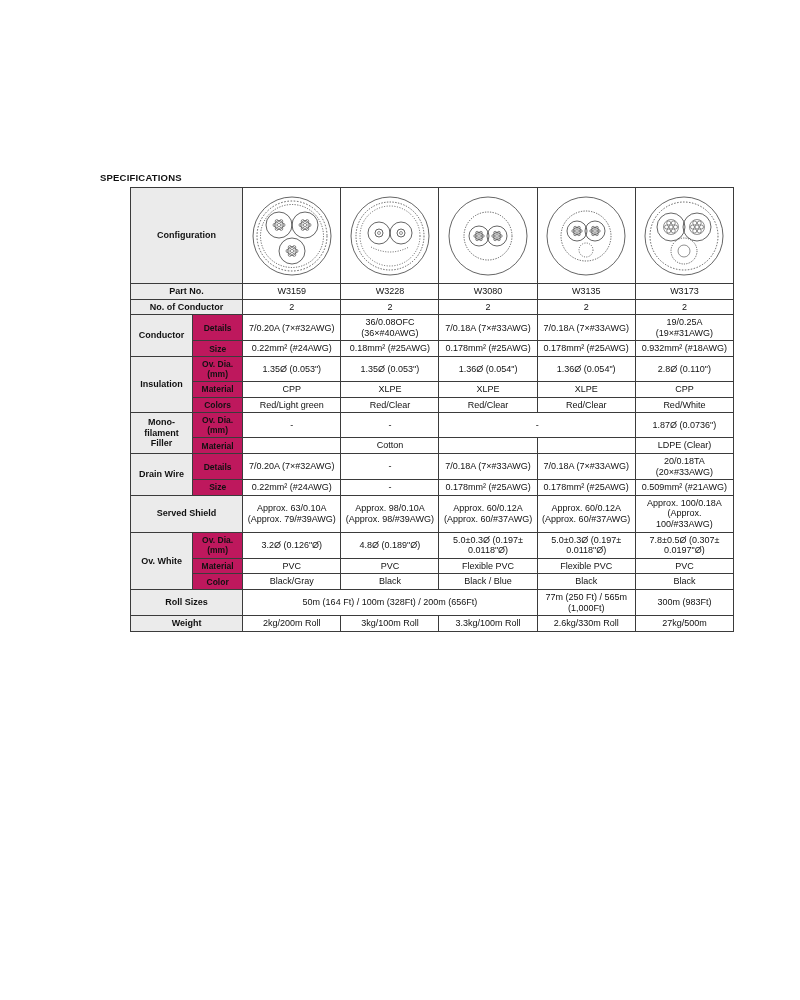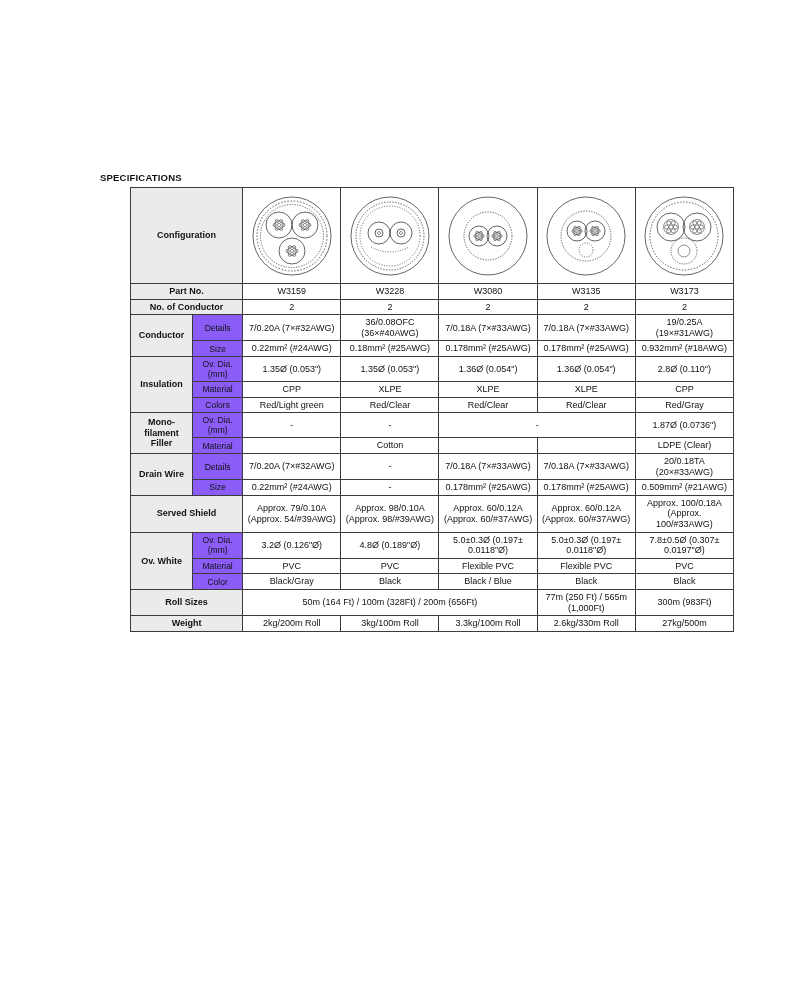--- a/index.html
+++ b/index.html
@@ -44,22 +44,22 @@
     word-wrap: break-word;
   }
   td.rowlabel {
     background: #ebebeb;
     font-weight: bold;
     text-align: left;
     padding-left: 5px;
     font-size: 9px;
   }
   td.sublabel {
-    background: #8b5cf6;
-    font-weight: normal;
+    background: #be185d;
+    font-weight: bold;
     text-align: center;
     font-size: 8.5px;
     padding: 2px 2px;
   }
   td.cfg {
     height: 96px;
     padding: 0;
   }
   td.val { background:#ffffff; }
   .cellwrap { display:flex; align-items:center; justify-content:center; height:100%; }
@@ -305,21 +305,21 @@
         <td class="val">XLPE</td>
         <td class="val">CPP</td>
       </tr>
 
       <tr>
         <td class="sublabel">Colors</td>
         <td class="val">Red/Light green</td>
         <td class="val">Red/Clear</td>
         <td class="val">Red/Clear</td>
         <td class="val">Red/Clear</td>
-        <td class="val">Red/Gray</td>
+        <td class="val">Red/White</td>
       </tr>
 
       <tr>
         <td class="rowlabel" rowspan="2">Mono-filament Filler</td>
         <td class="sublabel">Ov. Dia. (mm)</td>
         <td class="val">-</td>
         <td class="val">-</td>
         <td class="val" colspan="2">-</td>
         <td class="val">1.87Ø (0.0736")</td>
       </tr>
@@ -347,21 +347,21 @@
         <td class="sublabel">Size</td>
         <td class="val">0.22mm² (#24AWG)</td>
         <td class="val">-</td>
         <td class="val">0.178mm² (#25AWG)</td>
         <td class="val">0.178mm² (#25AWG)</td>
         <td class="val">0.509mm² (#21AWG)</td>
       </tr>
 
       <tr>
         <td class="rowlabel" colspan="2">Served Shield</td>
-        <td class="val">Approx. 79/0.10A (Approx. 54/#39AWG)</td>
+        <td class="val">Approx. 63/0.10A (Approx. 79/#39AWG)</td>
         <td class="val">Approx. 98/0.10A (Approx. 98/#39AWG)</td>
         <td class="val">Approx. 60/0.12A (Approx. 60/#37AWG)</td>
         <td class="val">Approx. 60/0.12A (Approx. 60/#37AWG)</td>
         <td class="val">Approx. 100/0.18A (Approx. 100/#33AWG)</td>
       </tr>
 
       <tr>
         <td class="rowlabel" rowspan="3">Ov. White</td>
         <td class="sublabel">Ov. Dia. (mm)</td>
         <td class="val">3.2Ø (0.126"Ø)</td>

